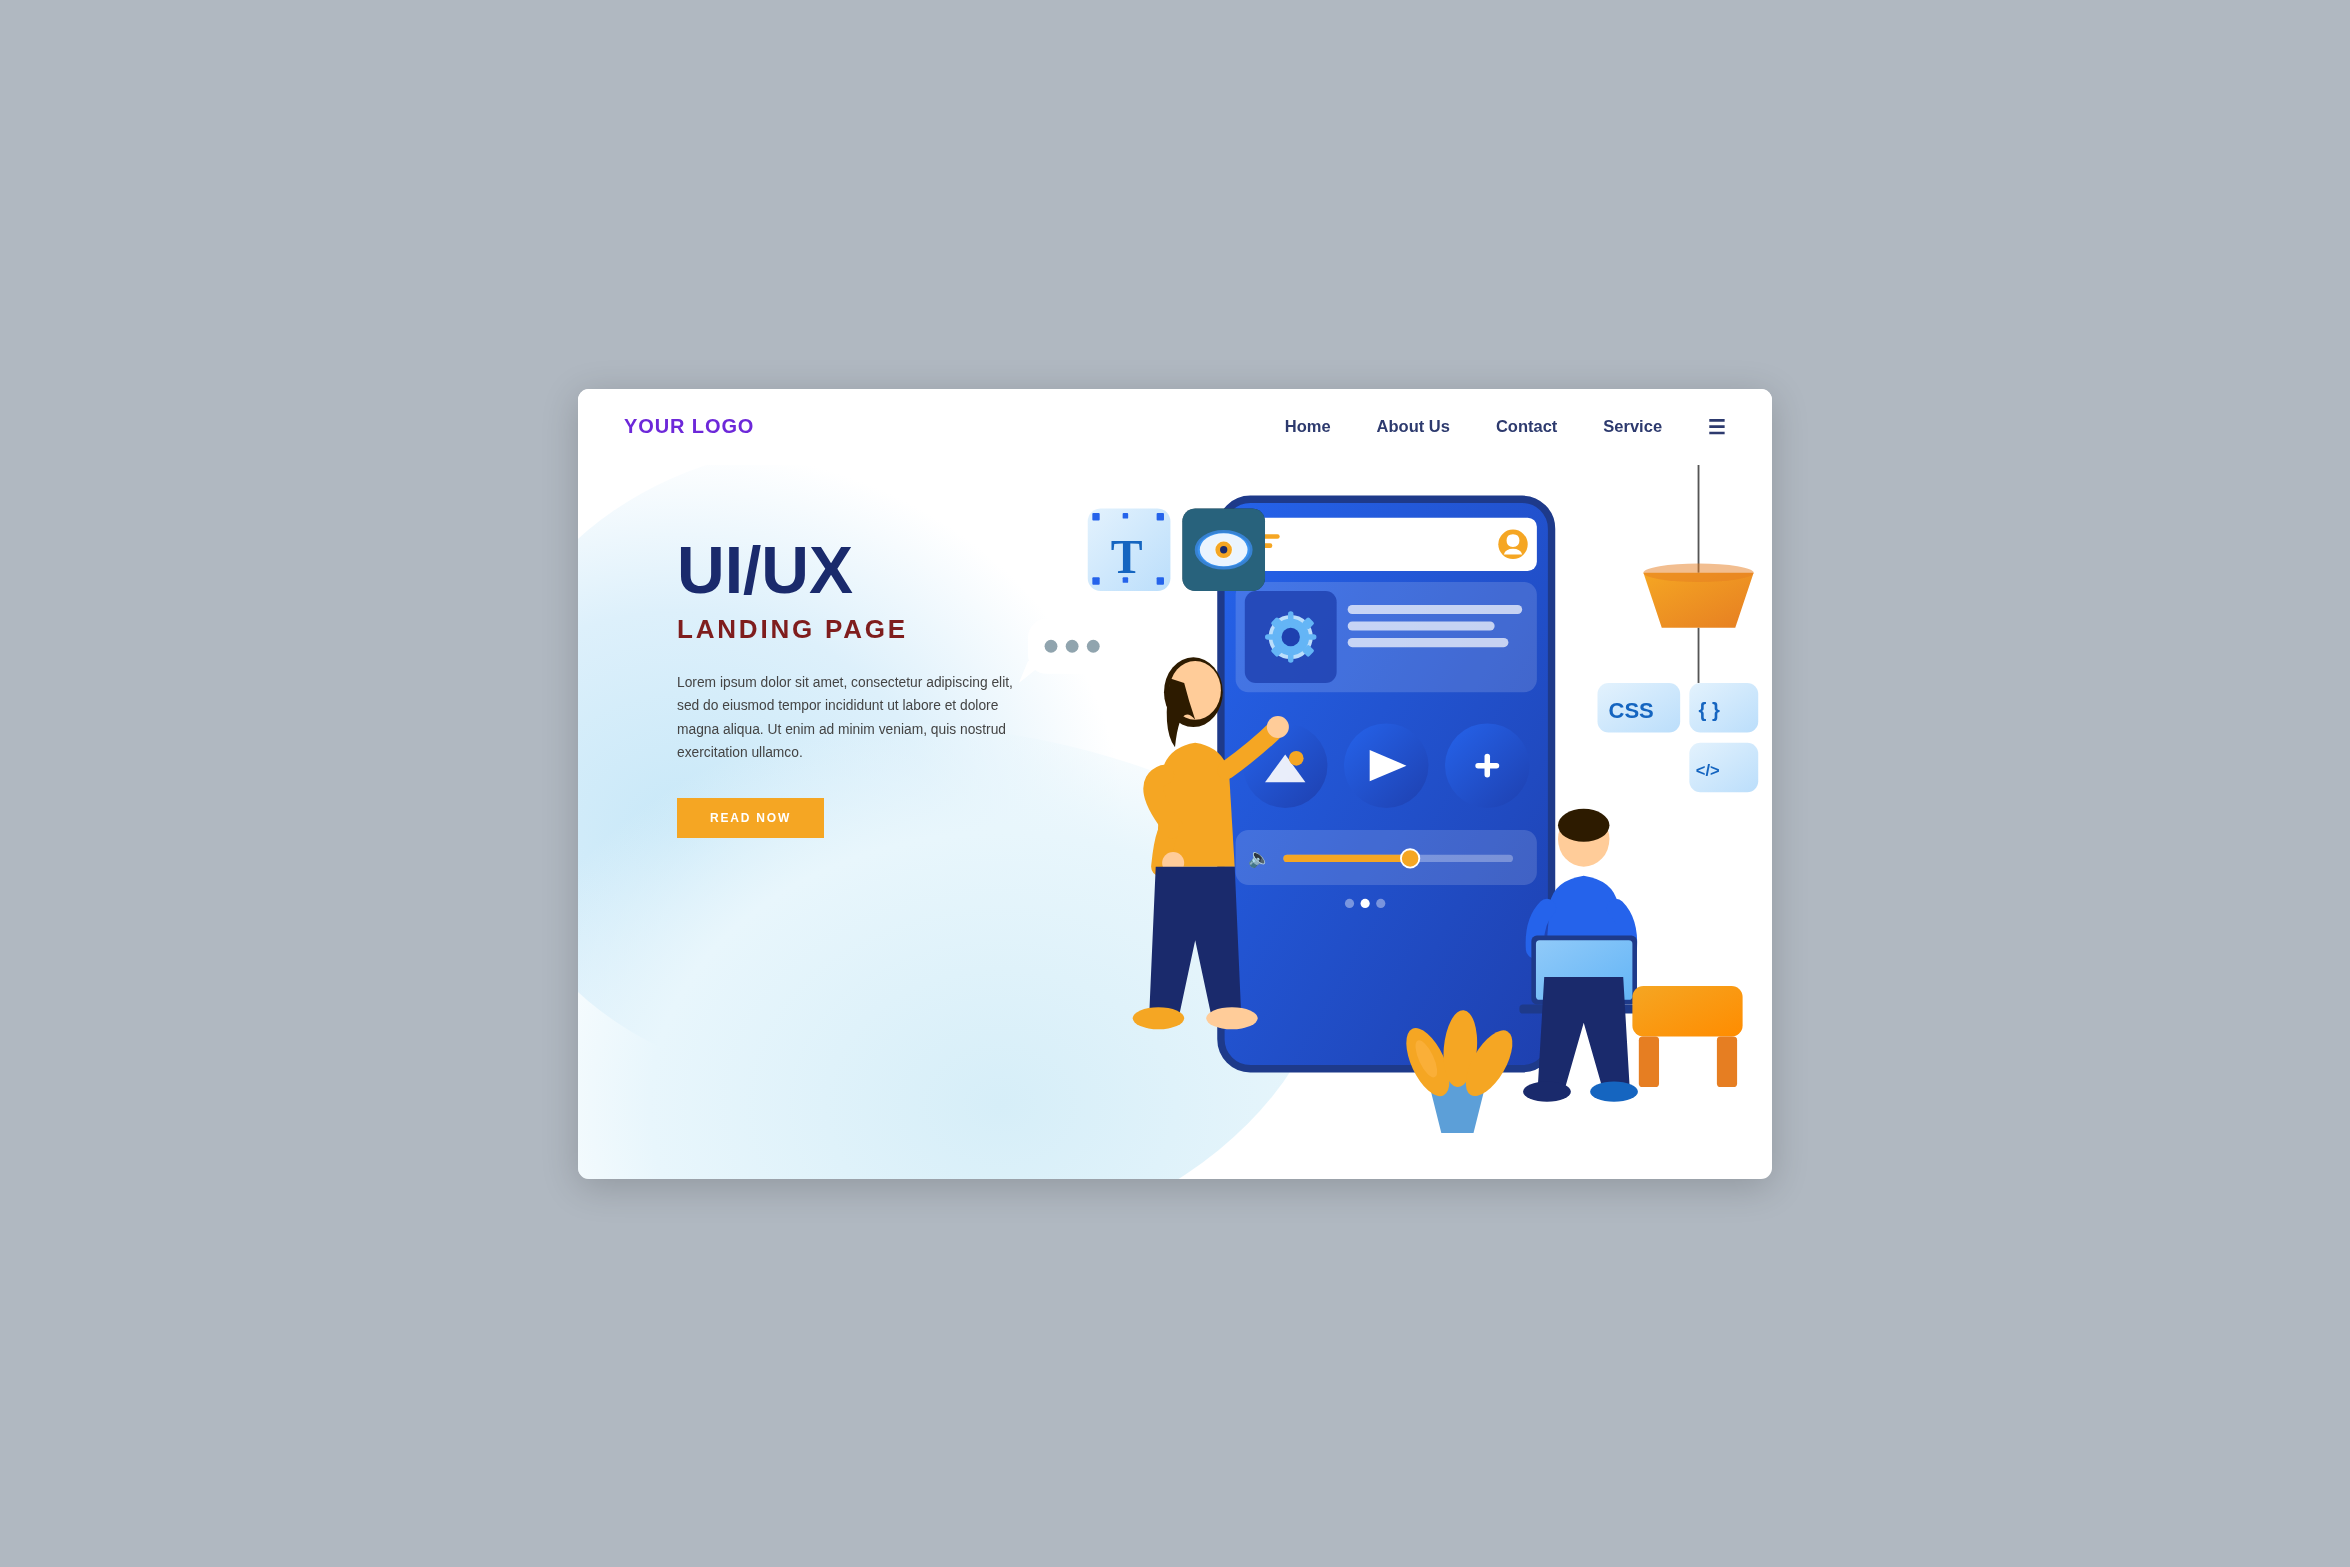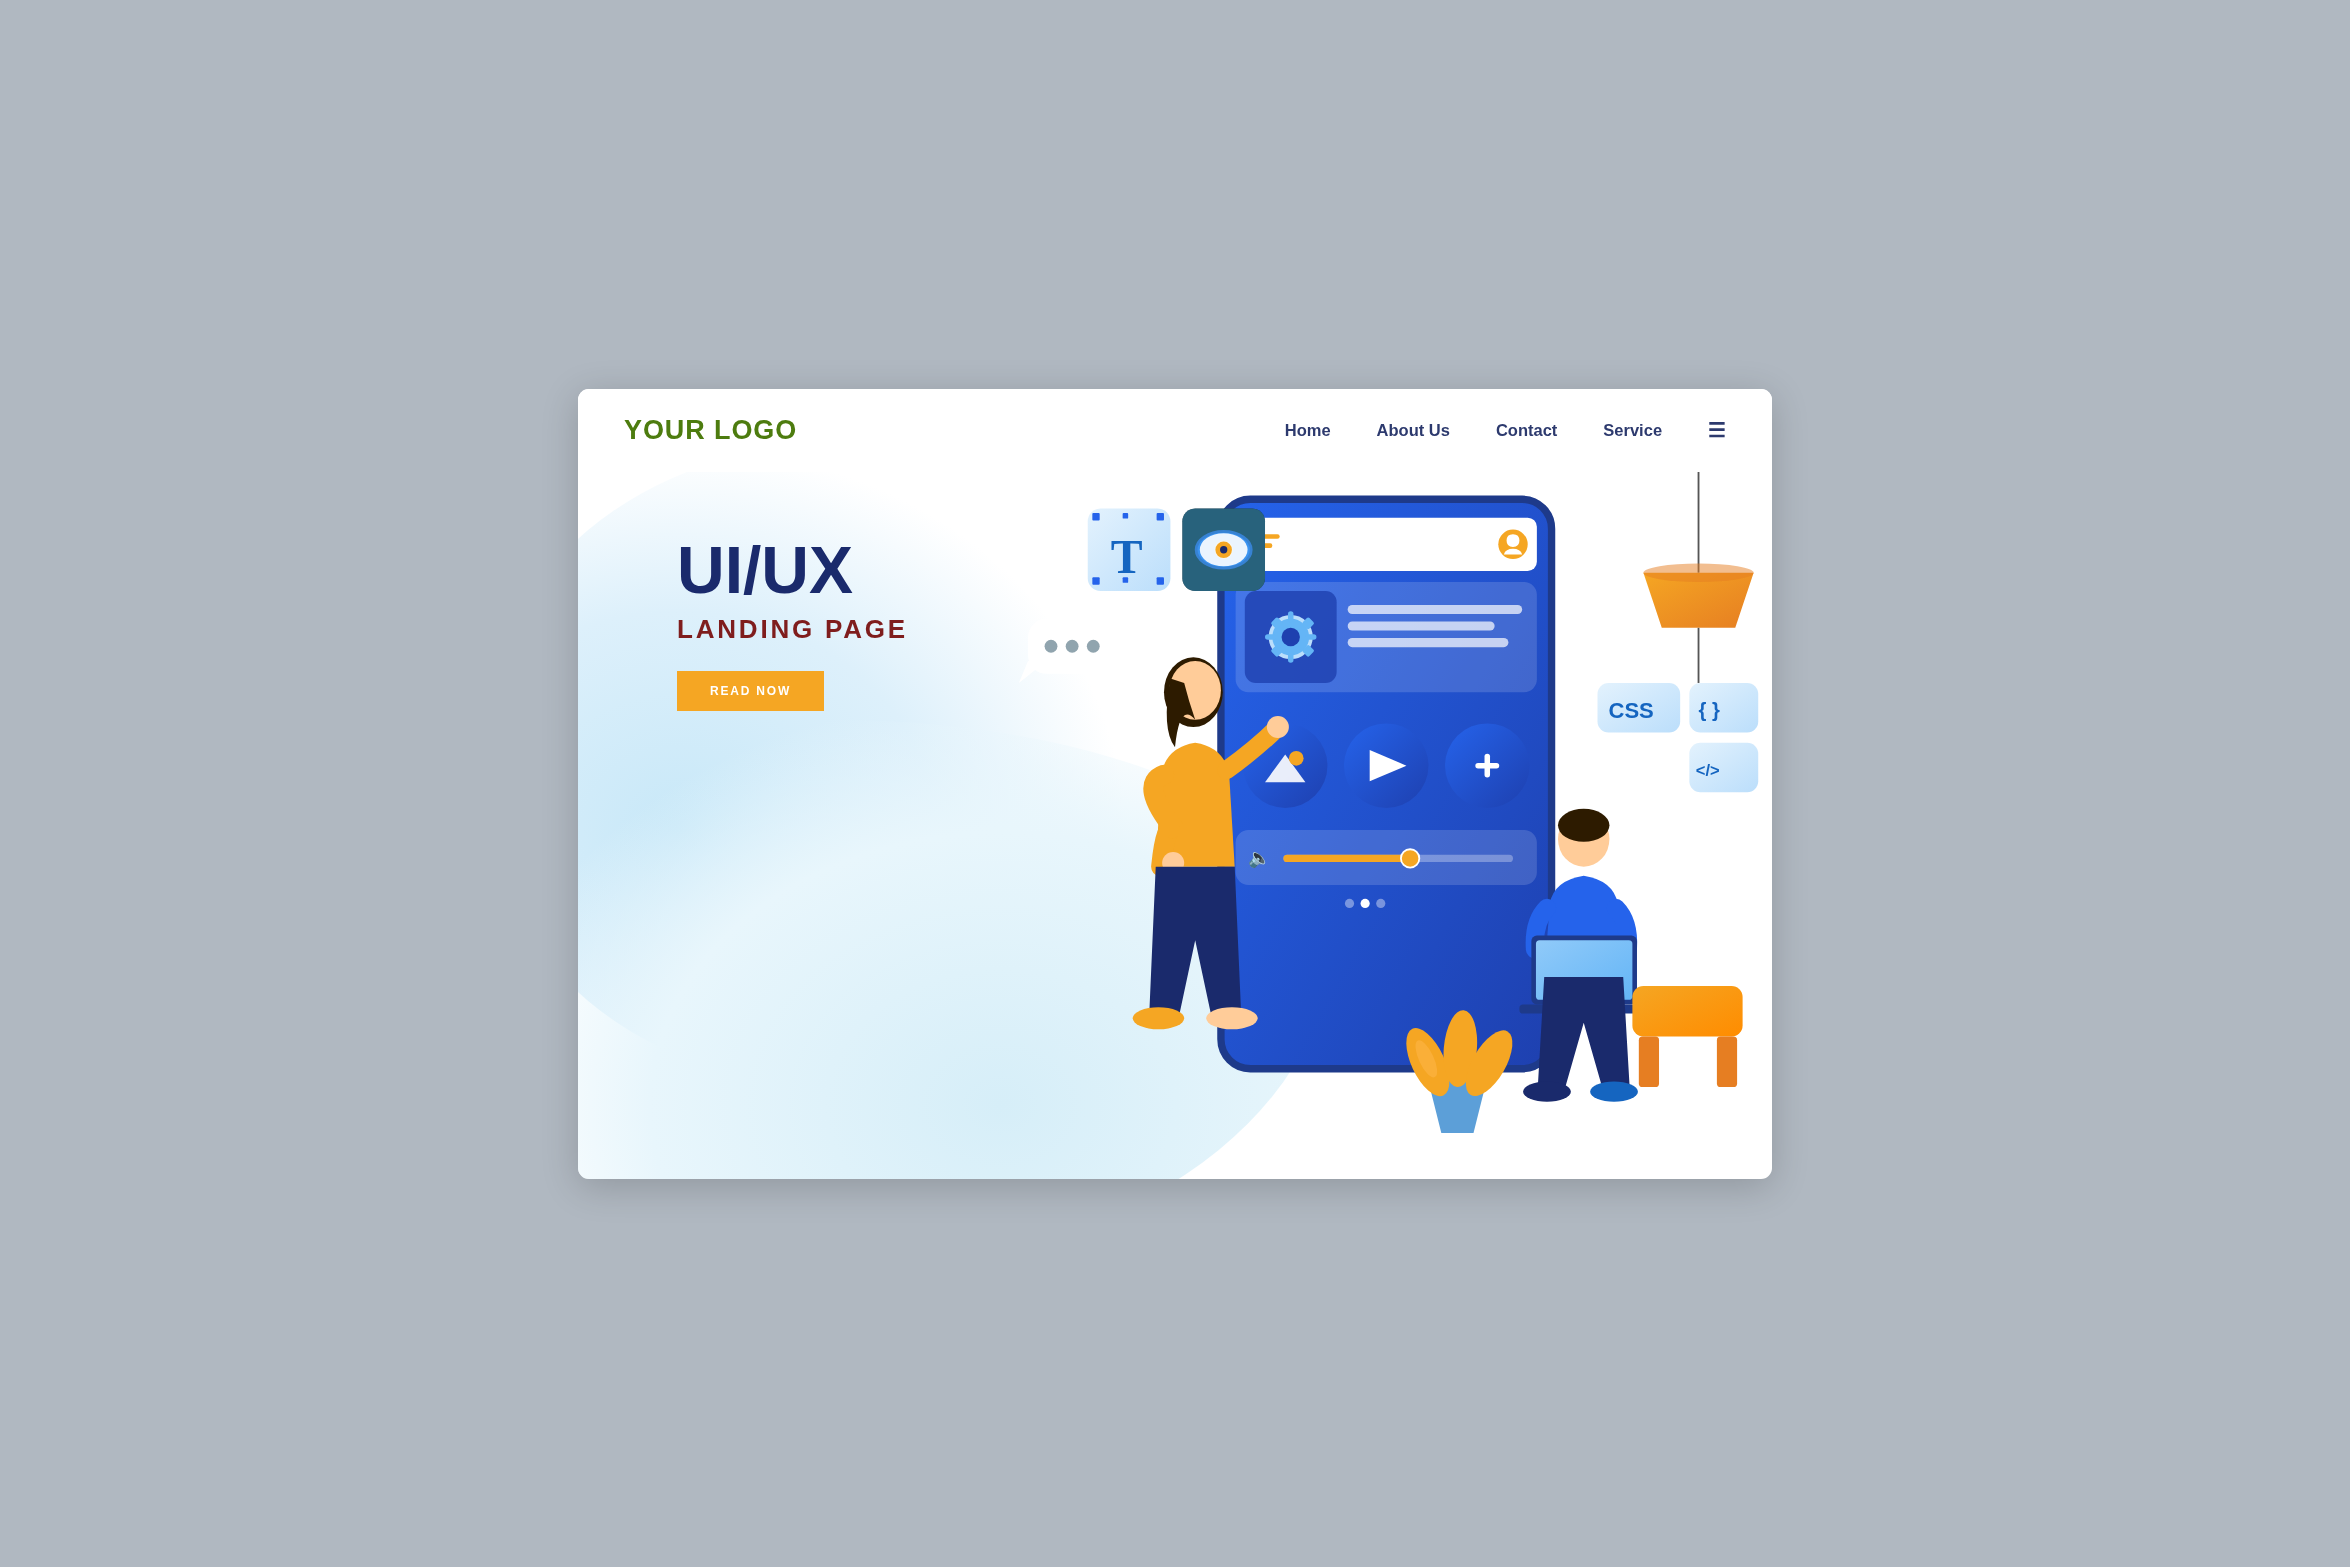--- a/index.html
+++ b/index.html
@@ -50,22 +50,22 @@
       left: 0;
       right: 0;
       display: flex;
       align-items: center;
       padding: 26px 46px;
       z-index: 10;
       background: white;
     }
     .logo {
       font-weight: 900;
-      font-size: 27px;
-      color: #4d7c0f;
+      font-size: 20px;
+      color: #6d28d9;
       letter-spacing: 0.9px;
     }
     .nav-links {
       margin-left: auto;
       display: flex;
       align-items: center;
       gap: 46px;
     }
     .nav-link {
       font-size: 16.5px;
@@ -162,20 +162,21 @@
       <a class="nav-link">Contact</a>
       <a class="nav-link">Service</a>
       <span class="nav-menu-icon">☰</span>
     </div>
   </nav>
 
   <div class="hero">
     <div class="hero-text">
       <div class="hero-title">UI/UX</div>
       <div class="hero-subtitle">LANDING PAGE</div>
+      <p class="hero-desc">Lorem ipsum dolor sit amet, consectetur adipiscing elit, sed do eiusmod tempor incididunt ut labore et dolore magna aliqua. Ut enim ad minim veniam, quis nostrud exercitation ullamco.</p>
       <button class="read-now-btn">READ NOW</button>
     </div>
   </div>
 
   <svg class="main-illustration-svg" viewBox="0 0 1300 860" xmlns="http://www.w3.org/2000/svg">
 
     <line x1="1220" y1="80" x2="1220" y2="200" stroke="#555" stroke-width="2"></line>
 
     <polygon points="1160,200 1280,200 1260,260 1180,260" fill="url(#lampGrad)" rx="10"></polygon>
     <ellipse cx="1220" cy="200" rx="60" ry="10" fill="#e67e22" opacity="0.5"></ellipse>

